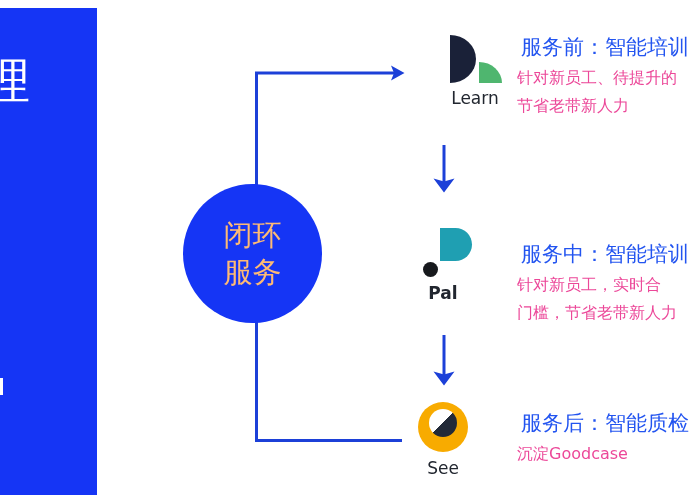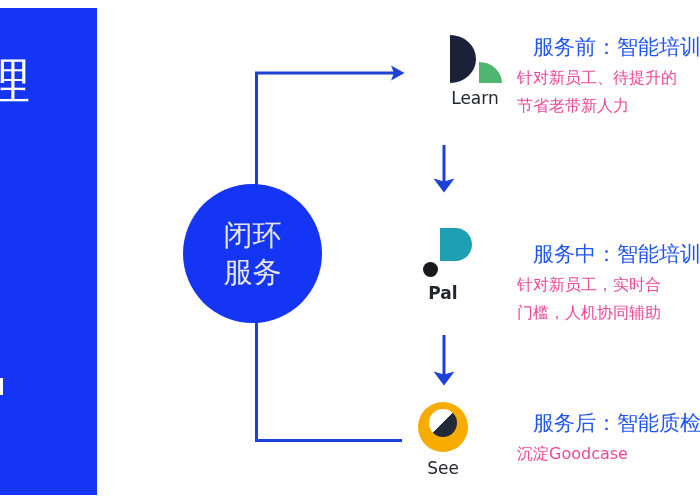--- a/index.html
+++ b/index.html
@@ -12,21 +12,21 @@
   .left-panel{position:absolute;left:0;top:8px;width:97px;height:487px;background:#1535f5;}
   .panel-char{position:absolute;left:-17px;top:49px;font-size:47px;line-height:1;color:#ffffff;font-weight:500;}
   .panel-sliver{position:absolute;left:0;top:370px;width:3px;height:17px;background:#ffffff;}
 
   
   .connectors{position:absolute;left:0;top:0;pointer-events:none;}
 
   
   .hub{
     position:absolute;left:183px;top:184px;width:139px;height:139px;border-radius:50%;
-    background:#1535f5;color:#e5e5e5;display:flex;flex-direction:column;
+    background:#1535f5;color:#fdba74;display:flex;flex-direction:column;
     align-items:center;justify-content:center;font-size:29px;line-height:37px;font-weight:500;
     text-align:center;
   }
 
   
   .logo{position:absolute;width:62px;height:110px;}
   .logo .label{position:absolute;left:0;width:100%;text-align:center;font-size:17px;color:#21262f;}
 
   #logo-learn{left:412px;top:35px;margin-left:32px;}
   .learn-dark{position:absolute;left:6px;top:0;width:26px;height:48px;background:#1a2138;
@@ -42,21 +42,21 @@
   #logo-pal .label{top:55px;}
 
   #logo-see{left:412px;top:402px;}
   .see-circle{position:absolute;left:6px;top:0;width:50px;height:50px;border-radius:50%;background:#f8ab00;}
   .see-inner{position:absolute;left:11px;top:7px;width:28px;height:28px;border-radius:50%;
     background:linear-gradient(135deg,#ffffff 0 50%,#222a38 50% 100%);}
   #logo-see .label{top:56px;}
 
   
   .stage-text{position:absolute;left:517px;white-space:nowrap;}
-  .stage-title{font-size:21px;line-height:24px;color:#2254f0;font-weight:500;margin:0 0 5px 16px;}
+  .stage-title{font-size:21px;line-height:24px;color:#2254f0;font-weight:500;margin:0 0 5px 4px;}
   .stage-desc{font-size:16px;line-height:28px;color:#ec4899;margin:0;}
   #text-learn{top:35px;}
   #text-pal{top:242px;}
   #text-see{top:411px;}
 </style>
 </head>
 <body>
 
 <div class="canvas">
 
@@ -101,21 +101,21 @@
 
   <div class="stage-text" id="text-learn">
     <p class="stage-title">服务前：智能培训</p>
     <p class="stage-desc">针对新员工、待提升的</p>
     <p class="stage-desc">节省老带新人力</p>
   </div>
 
   <div class="stage-text" id="text-pal">
     <p class="stage-title">服务中：智能培训</p>
     <p class="stage-desc">针对新员工，实时合</p>
-    <p class="stage-desc">门槛，人机协同辅助</p>
+    <p class="stage-desc">门槛，节省老带新人力</p>
   </div>
 
   <div class="stage-text" id="text-see">
     <p class="stage-title">服务后：智能质检</p>
     <p class="stage-desc">沉淀Goodcase</p>
   </div>
 
 </div>
 
 </body></html>

